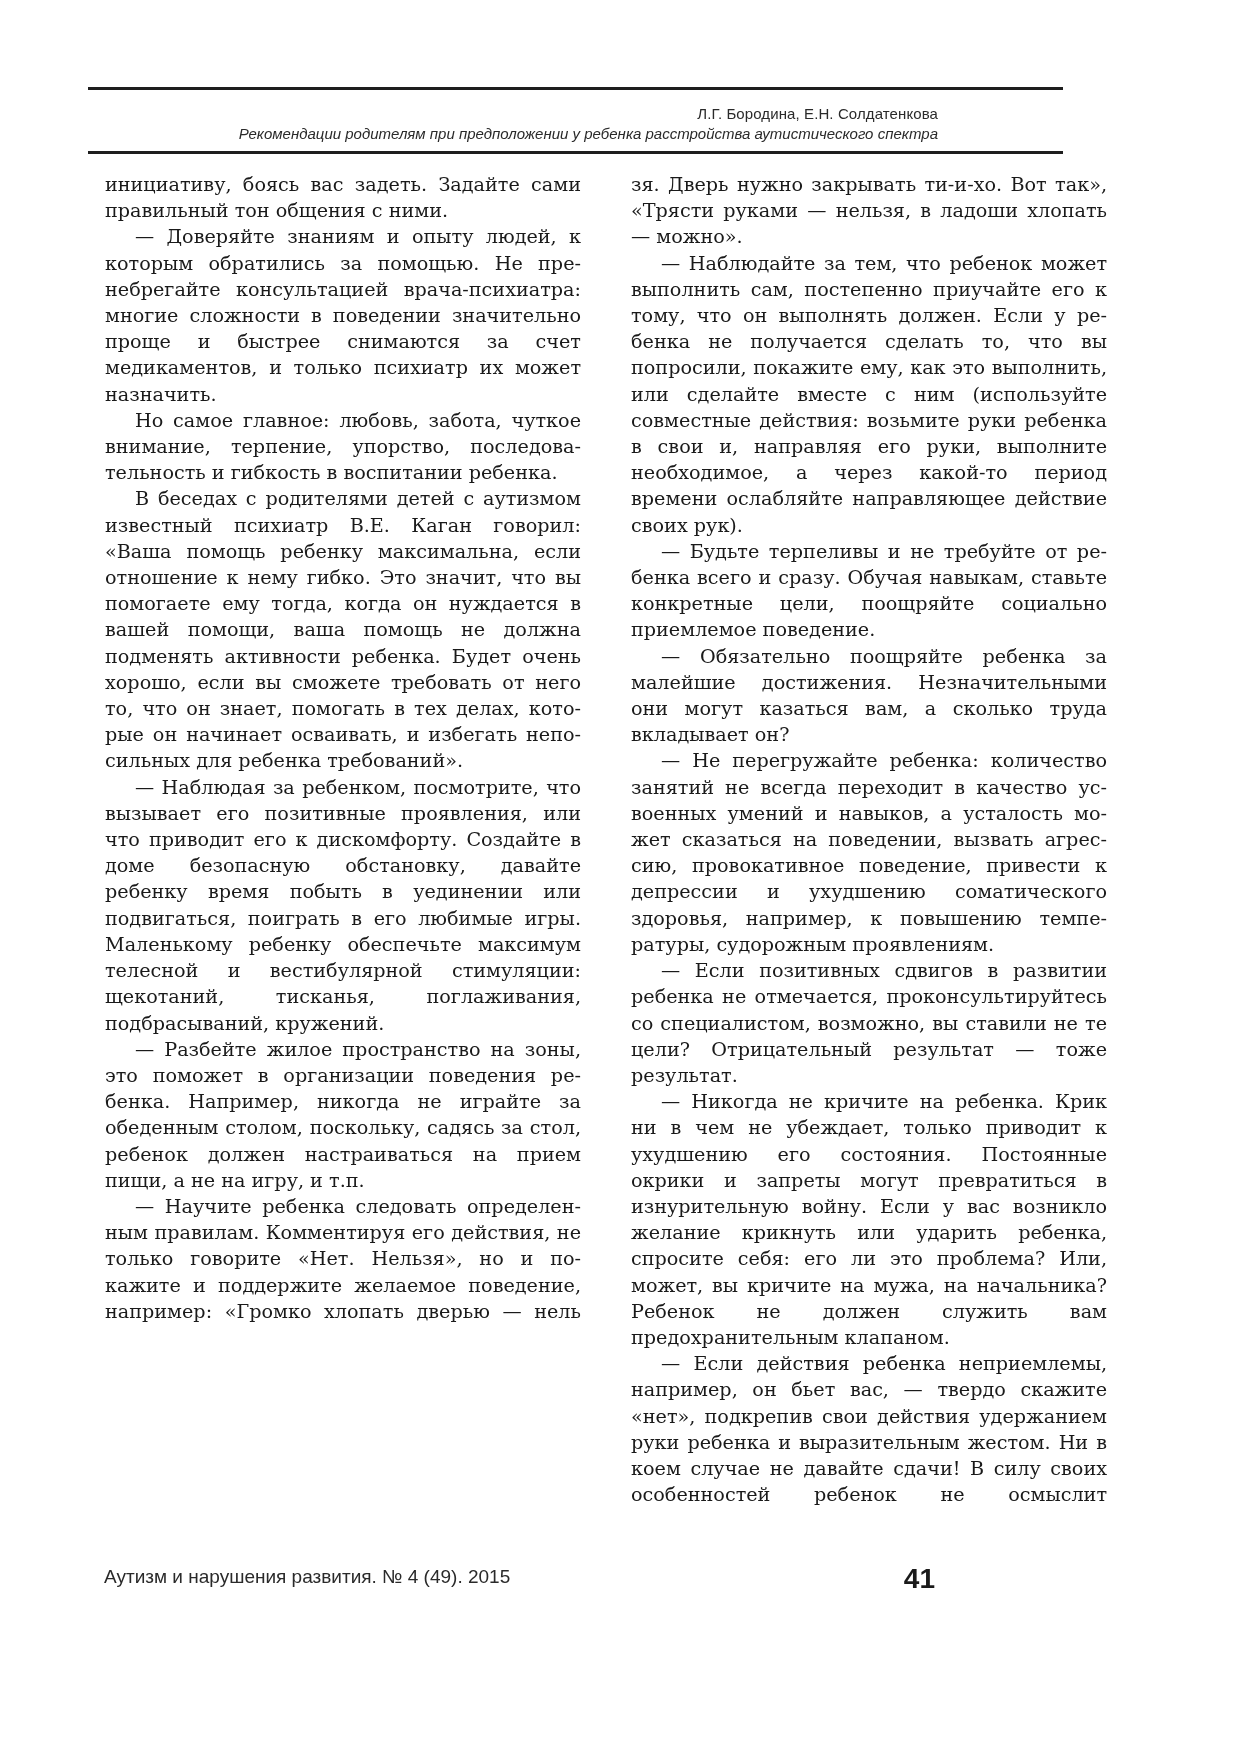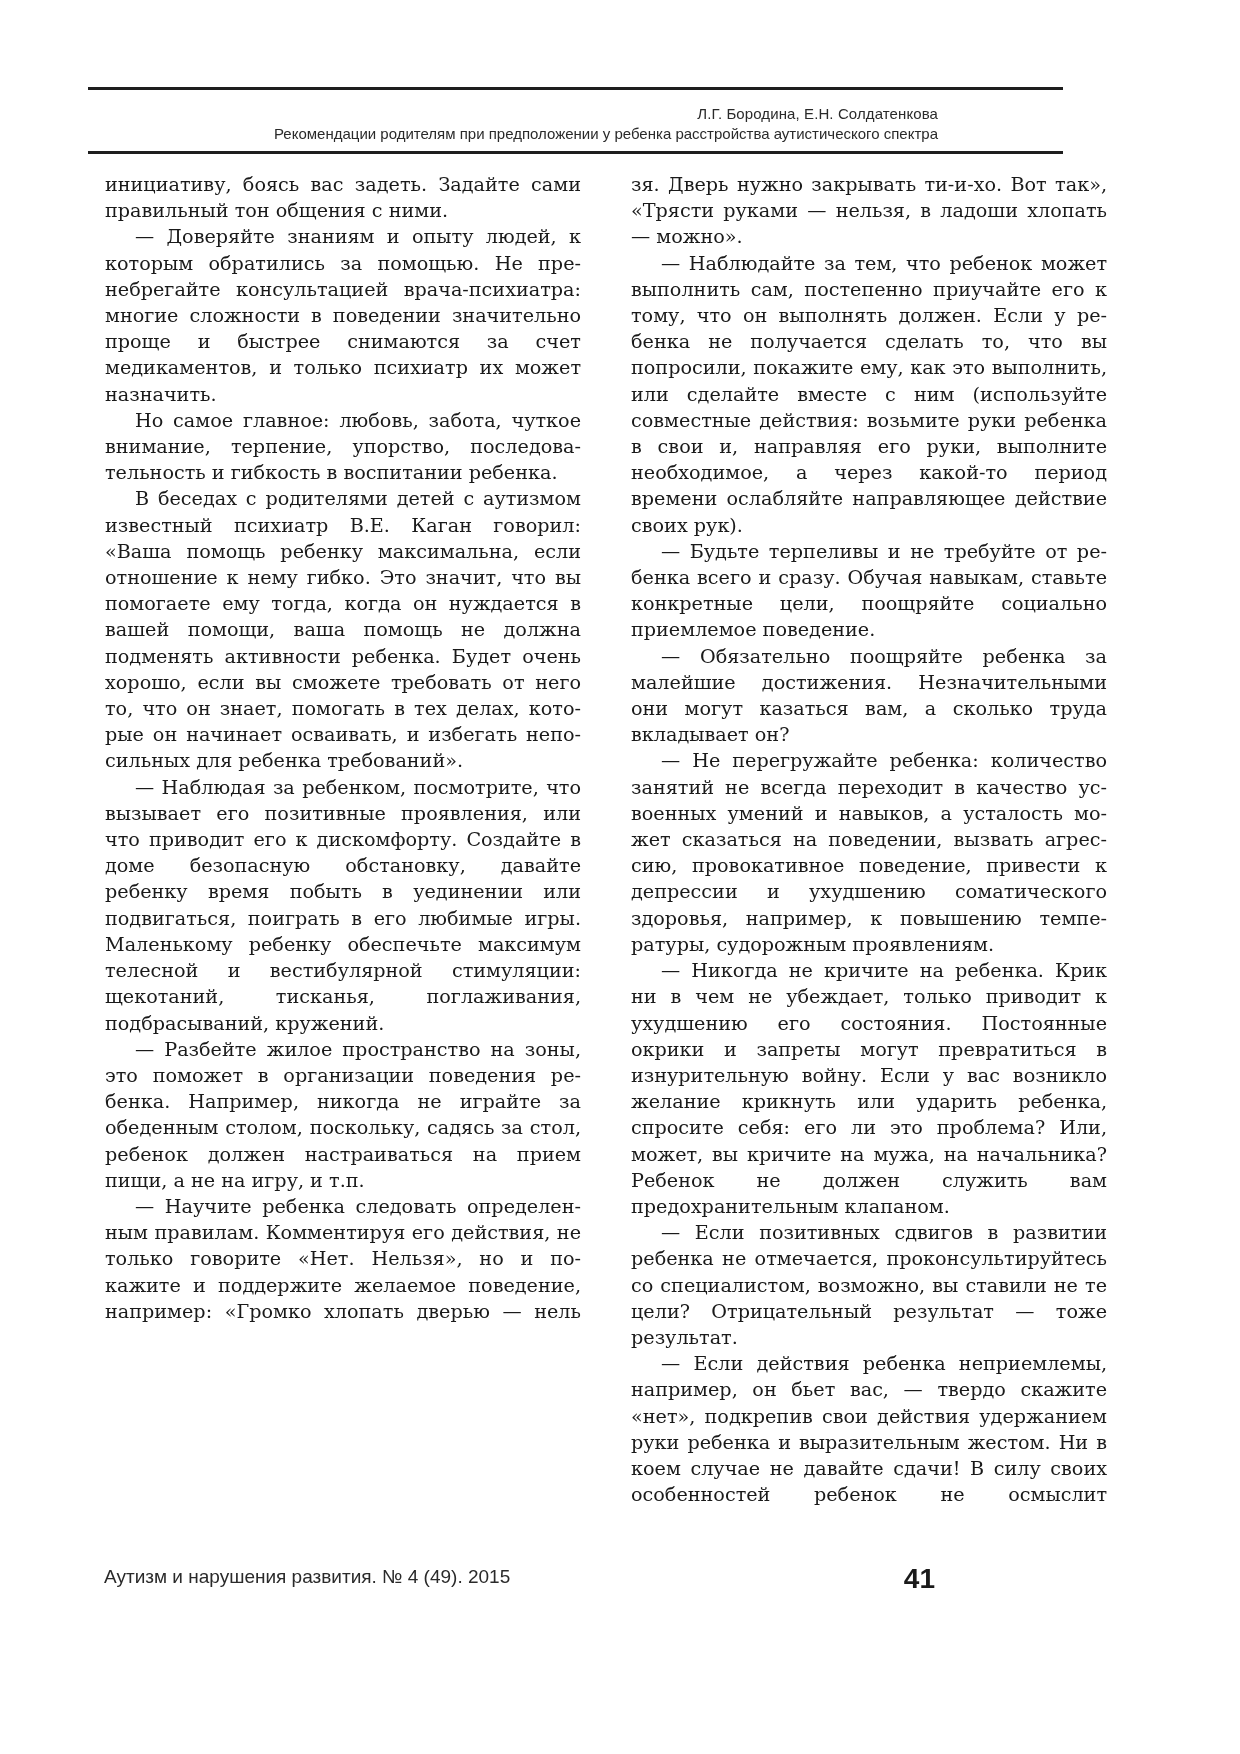--- a/index.html
+++ b/index.html
@@ -6,21 +6,21 @@
   body { width: 1240px; height: 1754px; position: relative; overflow: hidden; color: #1a1a1a; }
   .page { position: absolute; left: 0; top: 0; width: 1115px; height: 1754px; }
 
   .rule { position: absolute; left: 88px; width: 975px; height: 3px; background: #1e1e1e; }
   .rule-top { top: 87px; }
   .rule-bottom { top: 151px; }
 
   .running-head { position: absolute; right: 177px; top: 104px; text-align: right;
     font-family: "Liberation Sans", sans-serif; font-size: 15px; color: #2a2a2a; line-height: 20px; }
   .running-head .authors { letter-spacing: 0.1px; }
-  .running-head .subtitle { }
+  .running-head .subtitle { font-style: italic; }
 
   .col { position: absolute; top: 172px; width: 476px;
     font-family: "DejaVu Serif", "Liberation Serif", serif; font-size: 19.2px; line-height: 26.2px;
     text-align: justify; color: #1a1a1a; hyphens: manual; }
   .col-left { left: 105px; }
   .col-right { left: 631px; }
   .col p { margin: 0; text-indent: 0; }
   .col p.indent { text-indent: 30px; }
   .col p.last-justify { text-align-last: justify; }
 
@@ -50,21 +50,21 @@
     <p class="indent">— Разбейте жилое пространство на зоны, это поможет в организации поведения ре­бенка. Например, никогда не играйте за обеденным столом, поскольку, садясь за стол, ребенок должен настраиваться на прием пищи, а не на игру, и т.п.</p>
     <p class="indent last-justify">— Научите ребенка следовать определен­ным правилам. Комментируя его действия, не только говорите «Нет. Нельзя», но и по­кажите и поддержите желаемое поведение, например: «Громко хлопать дверью — нель­</p>
   </div>
 
   <div class="col col-right">
     <p class="">зя. Дверь нужно закрывать ти-и-хо. Вот так», «Трясти руками — нельзя, в ладоши хлопать — можно».</p>
     <p class="indent">— Наблюдайте за тем, что ребенок может выполнить сам, постепенно приучайте его к тому, что он выполнять должен. Если у ре­бенка не получается сделать то, что вы попро­сили, покажите ему, как это выполнить, или сделайте вместе с ним (используйте совмест­ные действия: возьмите руки ребенка в свои и, направляя его руки, выполните необходи­мое, а через какой-то период времени осла­бляйте направляющее действие своих рук).</p>
     <p class="indent">— Будьте терпеливы и не требуйте от ре­бенка всего и сразу. Обучая навыкам, ставь­те конкретные цели, поощряйте социально приемлемое поведение.</p>
     <p class="indent">— Обязательно поощряйте ребенка за малейшие достижения. Незначительными они могут казаться вам, а сколько труда вкладывает он?</p>
     <p class="indent">— Не перегружайте ребенка: количество занятий не всегда переходит в качество ус­военных умений и навыков, а усталость мо­жет сказаться на поведении, вызвать агрес­сию, провокативное поведение, привести к депрессии и ухудшению соматического здоровья, например, к повышению темпе­ратуры, судорожным проявлениям.</p>
+    <p class="indent">— Если позитивных сдвигов в развитии ребенка не отмечается, проконсультируй­тесь со специалистом, возможно, вы стави­ли не те цели? Отрицательный результат — тоже результат.</p>
     <p class="indent">— Никогда не кричите на ребенка. Крик ни в чем не убеждает, только приводит к ухудше­нию его состояния. Постоянные окрики и за­преты могут превратиться в изнурительную войну. Если у вас возникло желание крик­нуть или ударить ребенка, спросите себя: его ли это проблема? Или, может, вы кричите на мужа, на начальника? Ребенок не должен служить вам предохранительным клапаном.</p>
-    <p class="indent">— Если позитивных сдвигов в развитии ребенка не отмечается, проконсультируй­тесь со специалистом, возможно, вы стави­ли не те цели? Отрицательный результат — тоже результат.</p>
     <p class="indent last-justify">— Если действия ребенка неприемлемы, например, он бьет вас, — твердо скажите «нет», подкрепив свои действия удержани­ем руки ребенка и выразительным жестом. Ни в коем случае не давайте сдачи! В силу своих особенностей ребенок не осмыслит</p>
   </div>
 
   <div class="footer-journal">Аутизм и нарушения развития. № 4 (49). 2015</div>
   <div class="footer-page">41</div>
 
 </div>
 
 </body></html>

